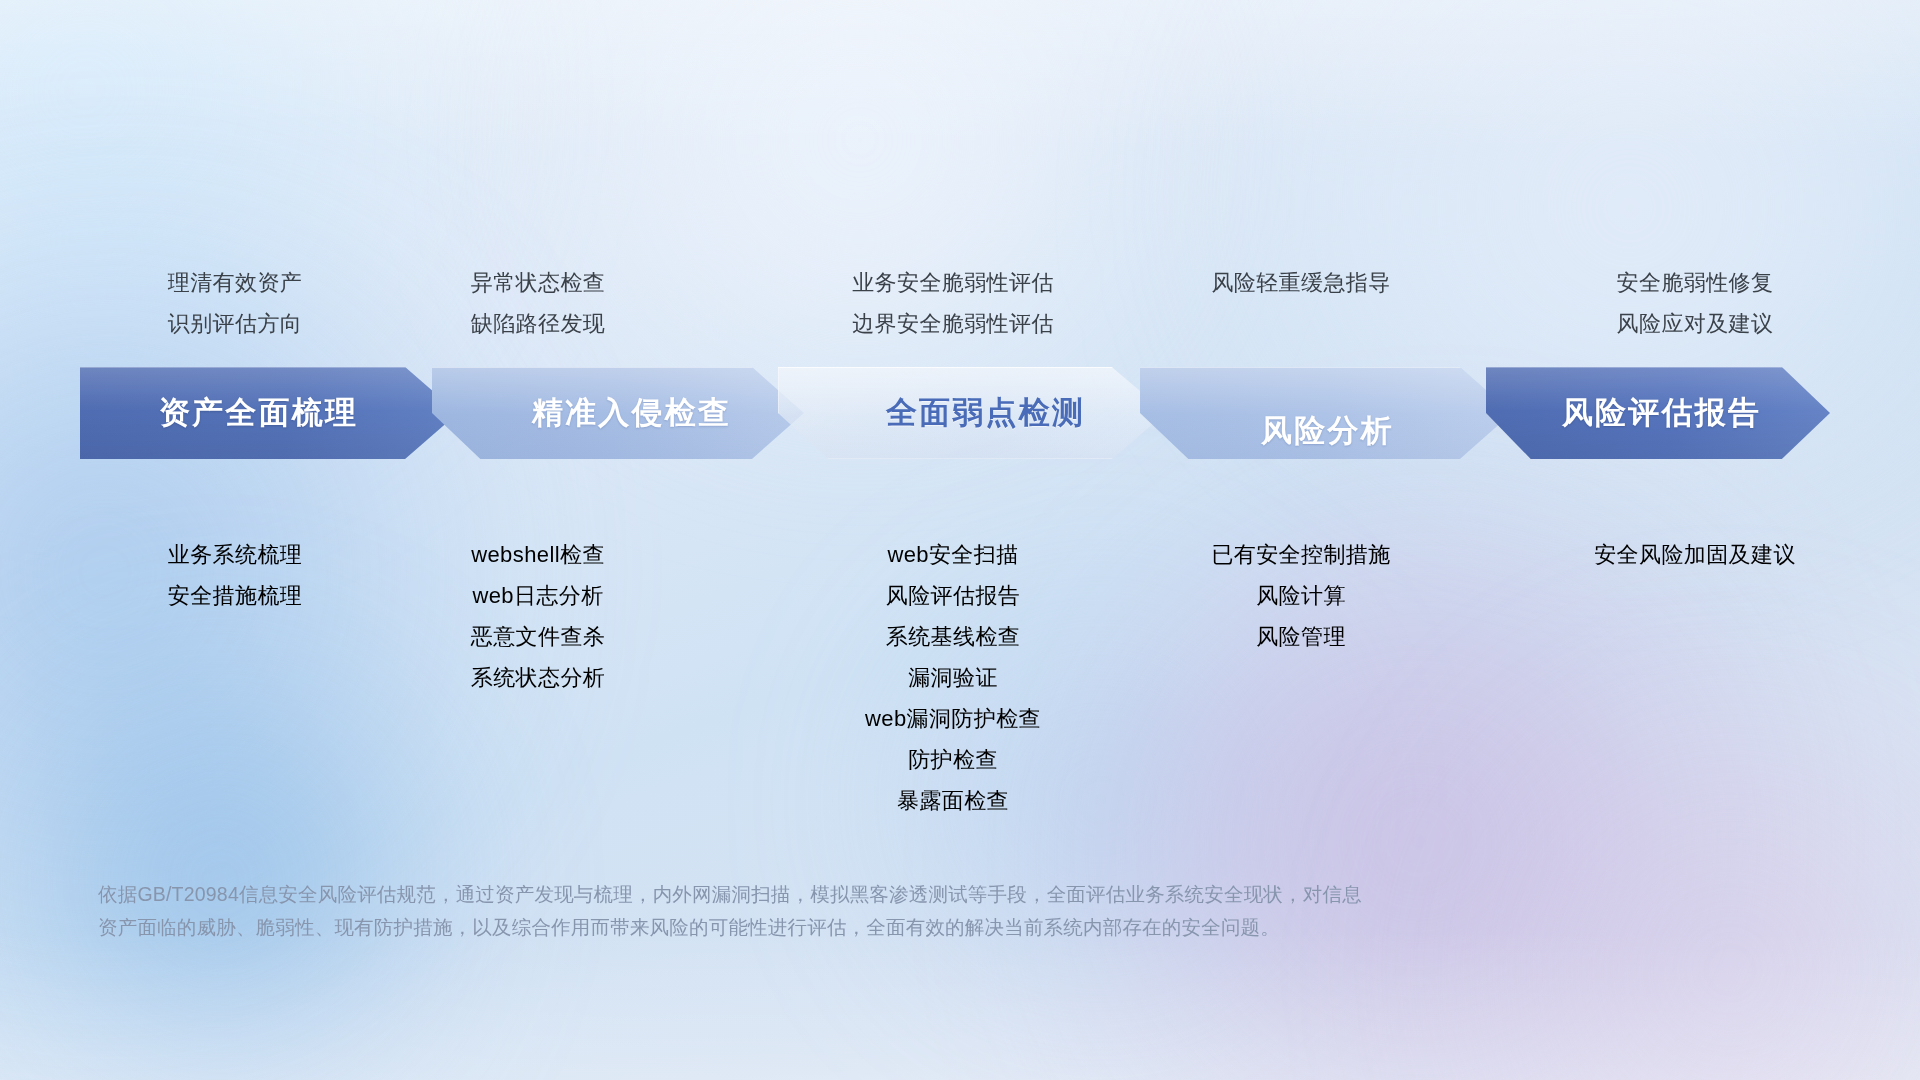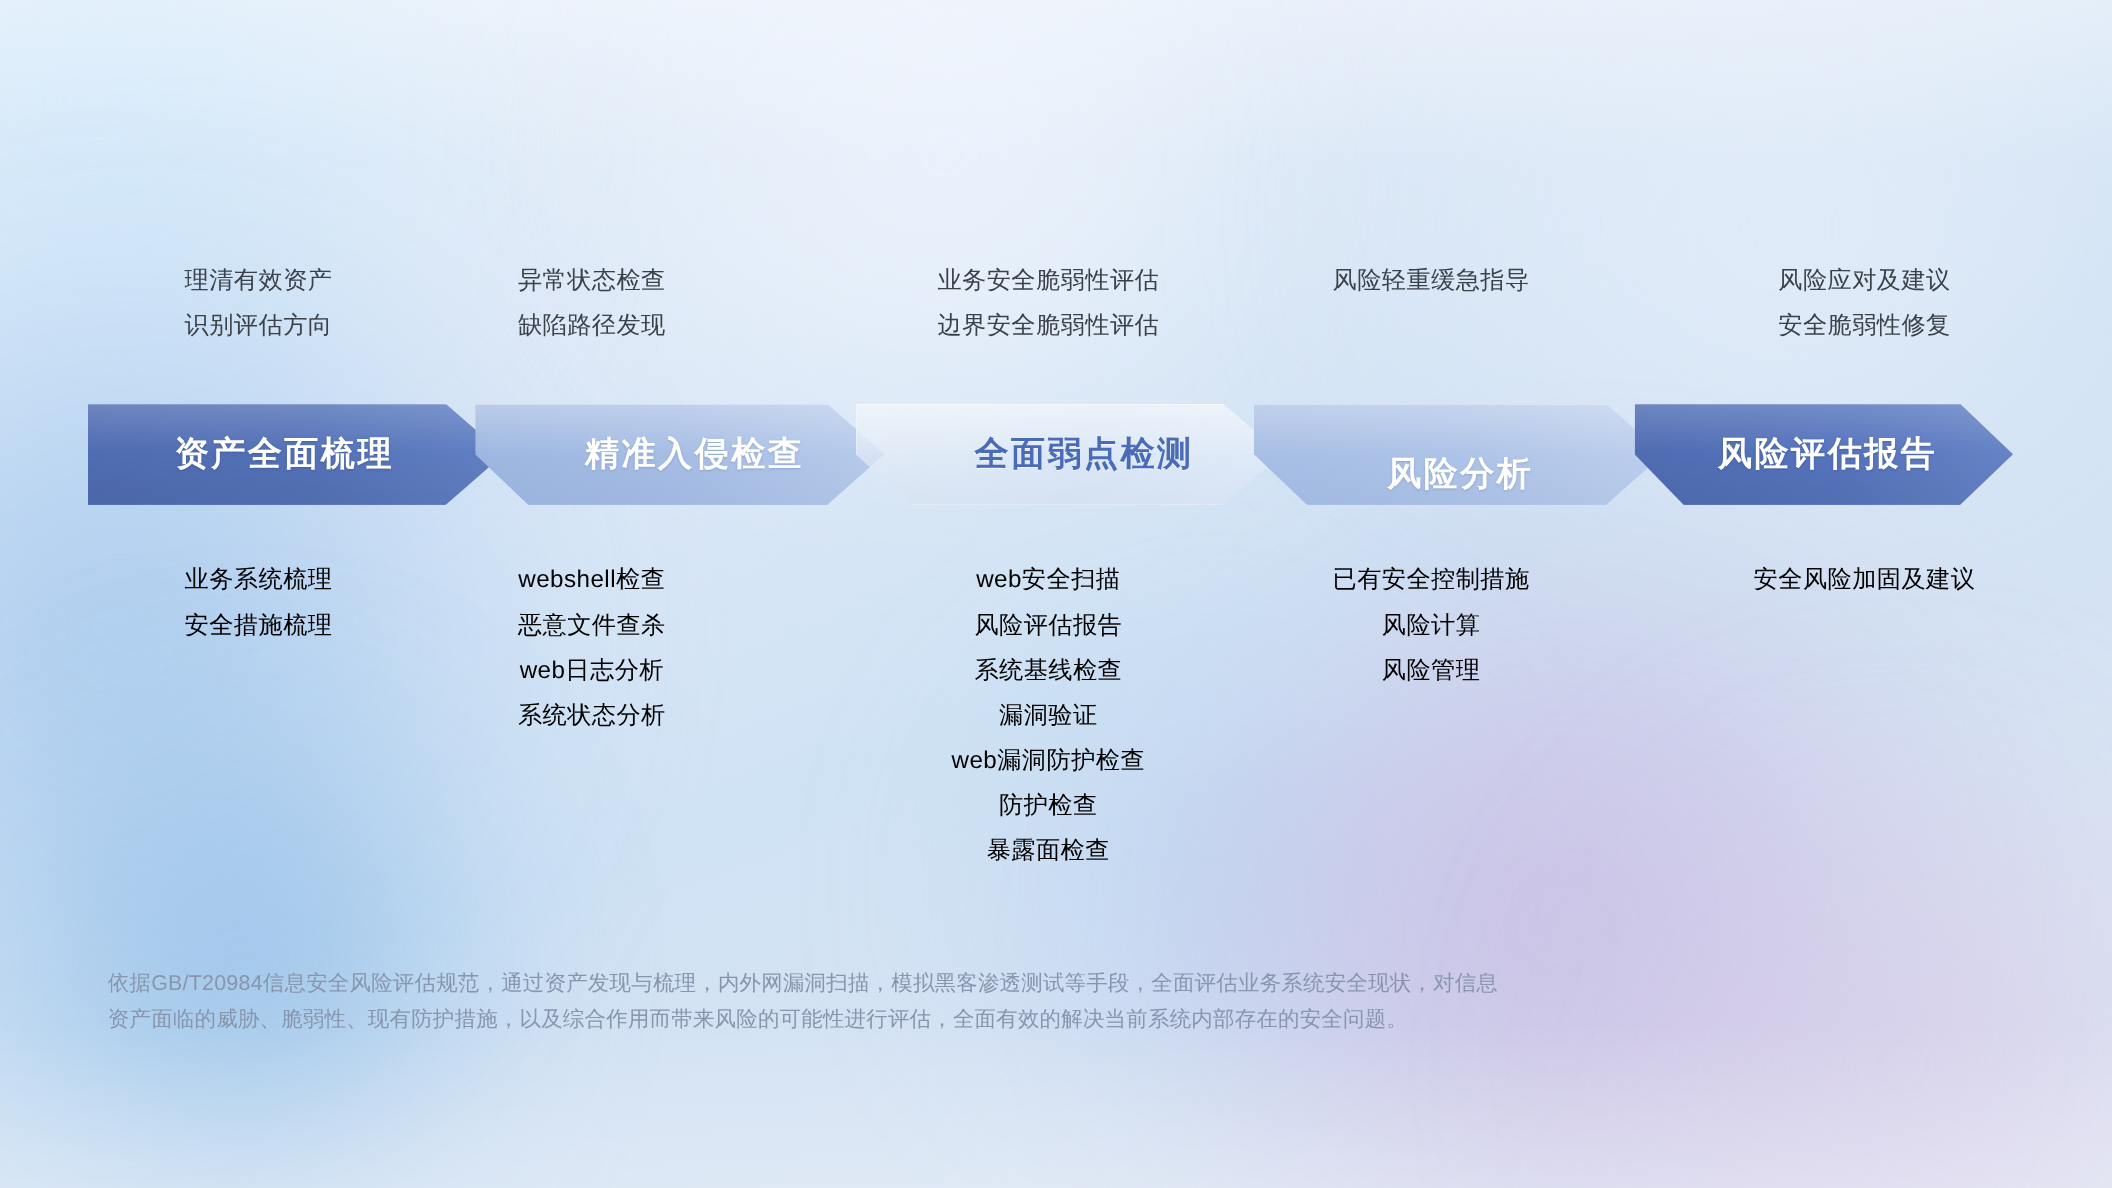--- a/index.html
+++ b/index.html
@@ -41,21 +41,21 @@
         opacity:.55; }
   #bg .vig { position:absolute; inset:0;
     background:linear-gradient(to bottom, rgba(255,255,255,.30) 0%, rgba(255,255,255,0) 14%,
       rgba(255,255,255,0) 86%, rgba(255,255,255,.22) 100%); }
 
   
   #stage { position:absolute; inset:0; z-index:2; }
 
   .col { position:absolute; text-align:center; }
 
-  .top-list, .bot-list { color:#3a3f46; }
+  .top-list, .bot-list { color:#3a3f46;margin-top:28px; }
   .top-list .item, .bot-list .item {
     font-size:22px; line-height:41px; white-space:nowrap;
     letter-spacing:.4px; color:#3b4149;
   }
   .bot-list .item { color:#000000; }
 
   
   #band { position:absolute; left:0; top:367px; width:1920px; height:92px; }
   .chev {
     position:absolute; top:0; height:92px;
@@ -99,22 +99,22 @@
   <div class="col top-list" style="left:718px; top:234px; width:470px;">
     <div class="item">业务安全脆弱性评估</div>
     <div class="item">边界安全脆弱性评估</div>
   </div>
 
   <div class="col top-list" style="left:1086px; top:234px; width:430px;">
     <div class="item">风险轻重缓急指导</div>
   </div>
 
   <div class="col top-list" style="left:1480px; top:234px; width:430px;">
+    <div class="item">安全脆弱性修复</div>
     <div class="item">风险应对及建议</div>
-    <div class="item">安全脆弱性修复</div>
   </div>
 
   <div id="band">
 
     <div class="chev" style="left:80px; width:378px;">
       <div class="shape" style="
           background:linear-gradient(100deg,#4f6cb2 0%,#5472b8 55%,#6281c4 100%);
           clip-path:polygon(0 0, 86% 0, 100% 50%, 86% 100%, 0 100%);
           box-shadow:inset 0 1px 0 rgba(255,255,255,.28);"></div>
       <div class="shape" style="
@@ -168,22 +168,22 @@
     </div>
   </div>
 
   <div class="col bot-list" style="left:40px; top:506px; width:390px;">
     <div class="item">业务系统梳理</div>
     <div class="item">安全措施梳理</div>
   </div>
 
   <div class="col bot-list" style="left:393px; top:506px; width:290px;">
     <div class="item">webshell检查</div>
+    <div class="item">web日志分析</div>
     <div class="item">恶意文件查杀</div>
-    <div class="item">web日志分析</div>
     <div class="item">系统状态分析</div>
   </div>
 
   <div class="col bot-list" style="left:718px; top:506px; width:470px;">
     <div class="item">web安全扫描</div>
     <div class="item">风险评估报告</div>
     <div class="item">系统基线检查</div>
     <div class="item">漏洞验证</div>
     <div class="item">web漏洞防护检查</div>
     <div class="item">防护检查</div>

